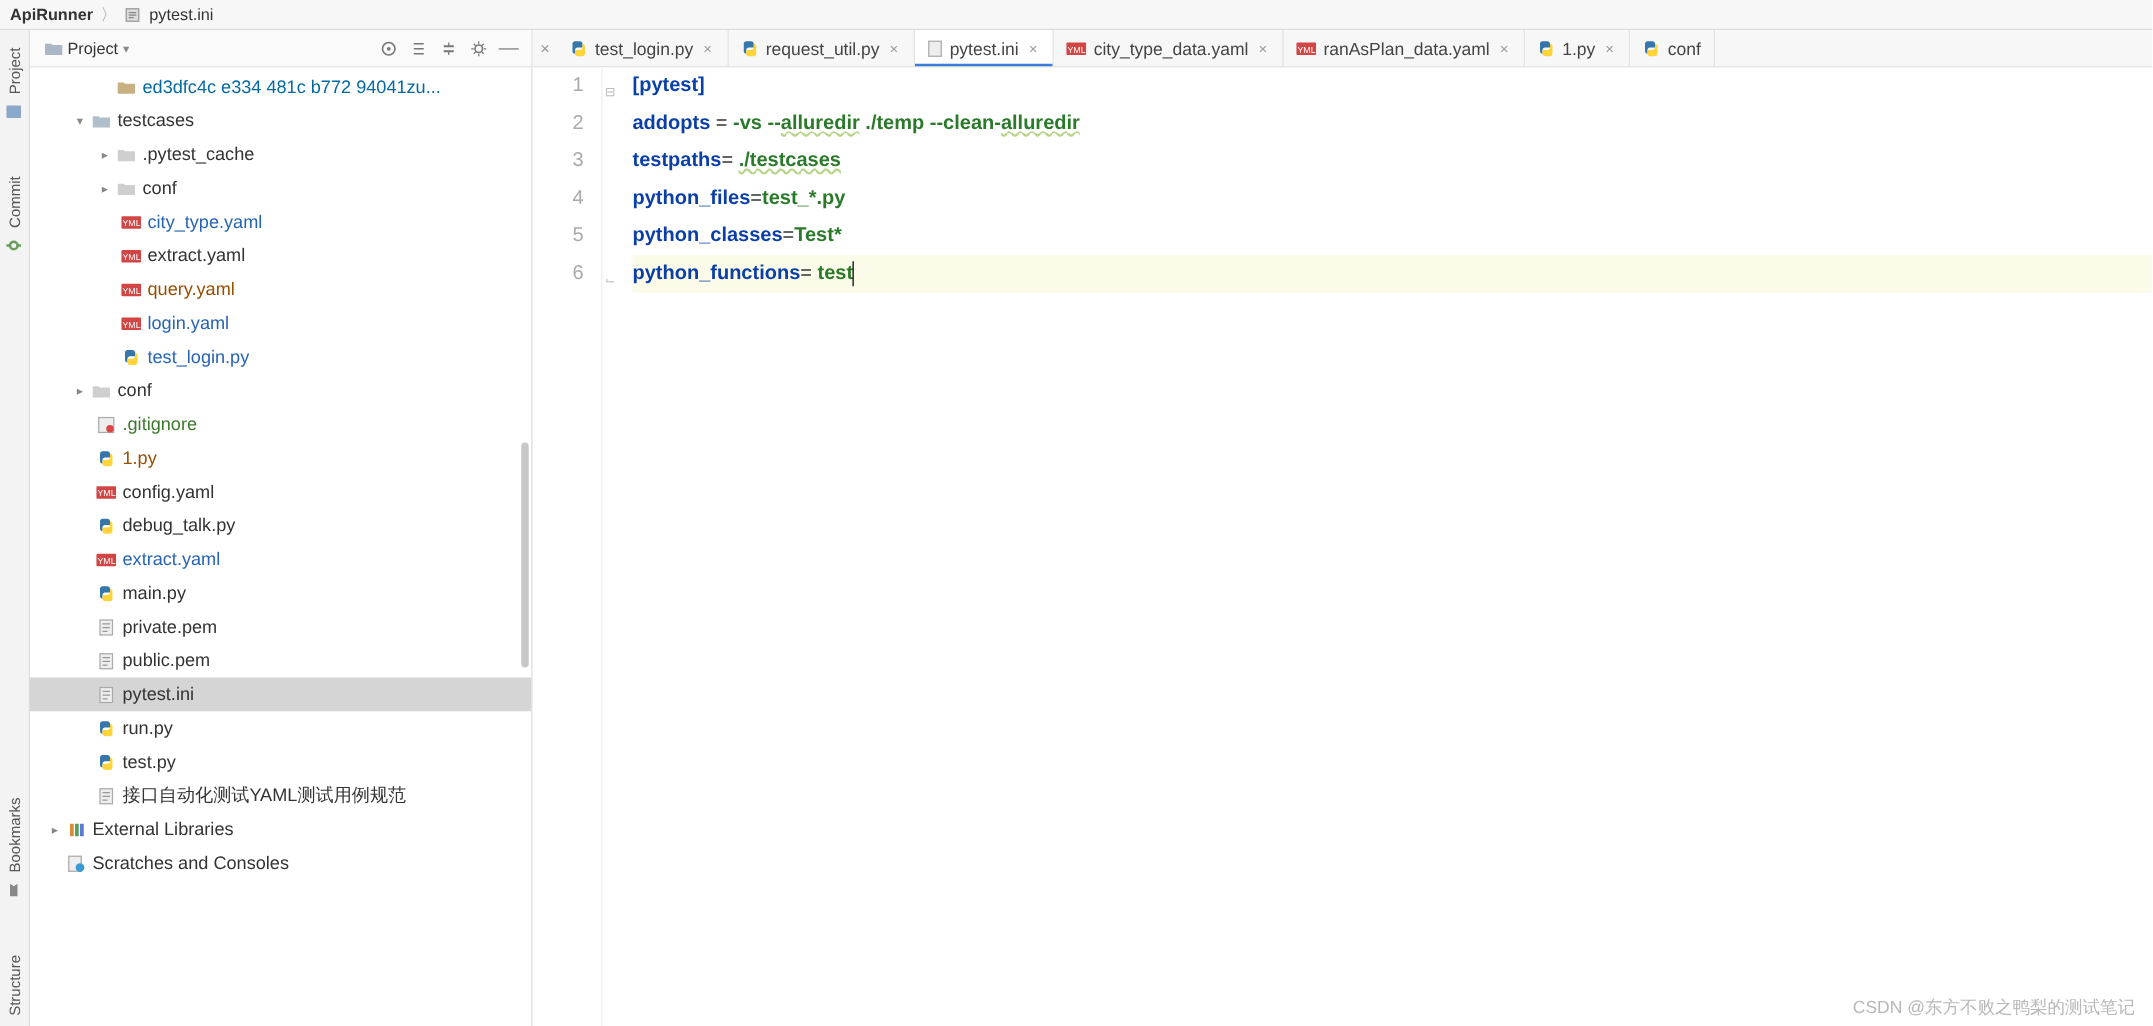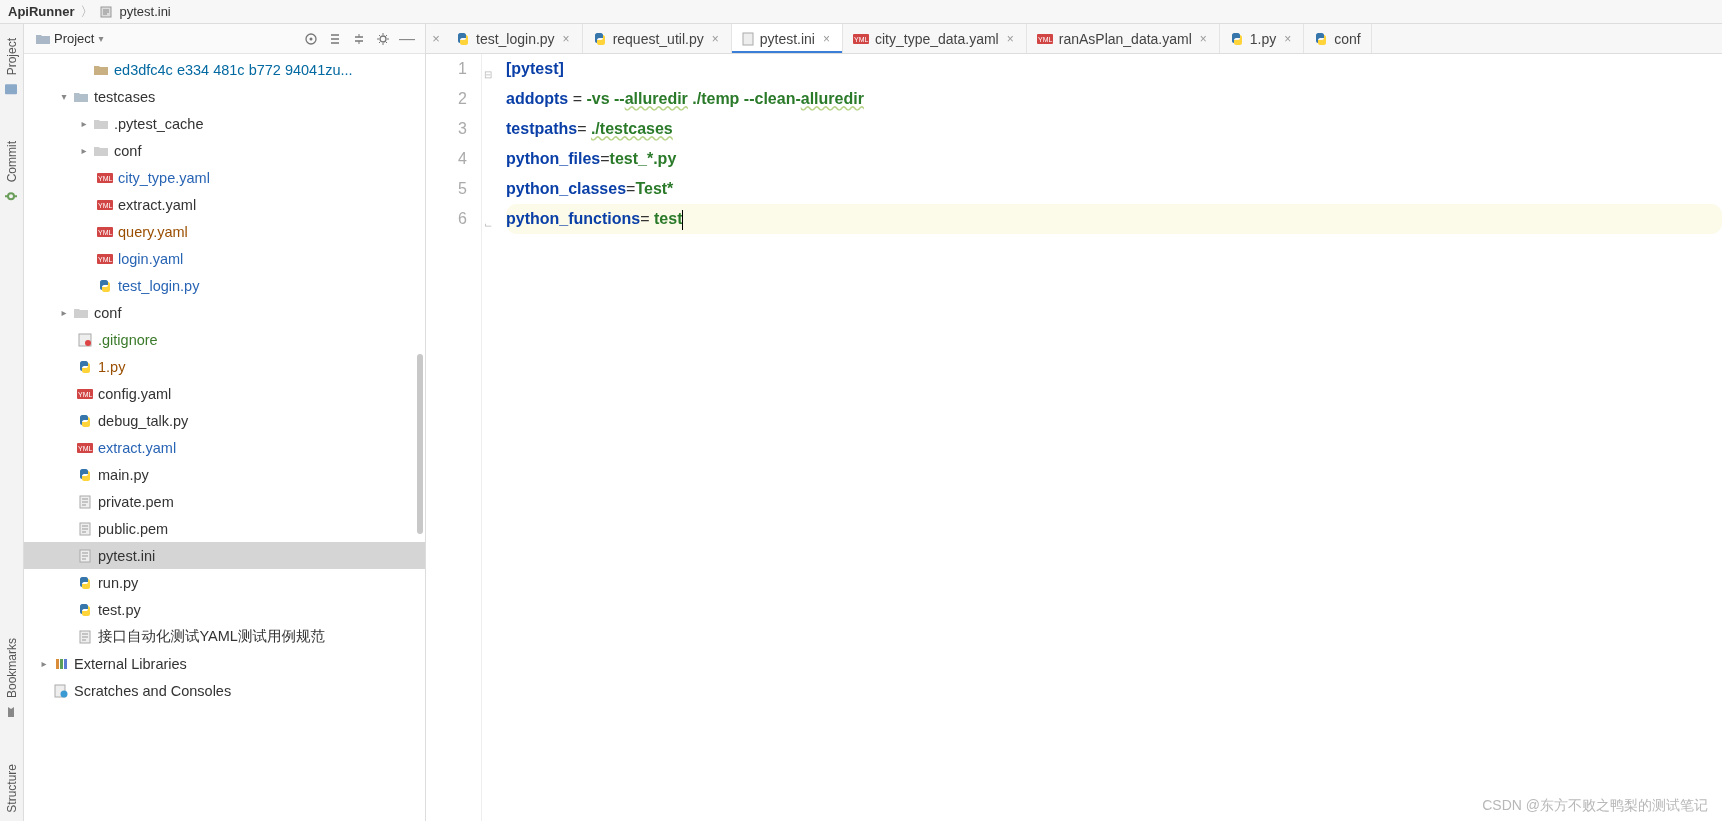--- a/index.html
+++ b/index.html
@@ -42,21 +42,21 @@
 .tab.active::after { content: ""; position: absolute; bottom: -1px; left: 0; right: 0; height: 3px; background: #3b7ed8; }
 .tab .x { color: #999; font-size: 12px; padding: 0 2px; }
 .tab-pre { width: 20px; display: flex; align-items: center; justify-content: center; }
 
 .editor { flex: 1; display: flex; font-family: "Consolas","JetBrains Mono",monospace; font-size: 16px; line-height: 30px; background: #fff; }
 .gutter { width: 56px; text-align: right; padding-right: 14px; color: #aaa; border-right: 1px solid #eee; user-select: none; }
 .gutter-fold { width: 18px; position: relative; }
 .fold-mark { position: absolute; left: 2px; color: #bbb; font-size: 10px; }
 .code { flex: 1; padding-left: 6px; position: relative; }
 .code-line { white-space: pre; }
-.code-line.cur { background: #fcfae8; border-radius: 11px; }
+.code-line.cur { background: #fcfae8; }
 .kw { color: #0a3fa8; font-weight: bold; }
 .kwn { color: #0a3fa8; font-weight: bold; }
 .val { color: #2a7a2a; font-weight: bold; }
 .op { color: #333; }
 .caret { display: inline-block; width: 1px; height: 20px; background: #000; vertical-align: middle; animation: blink 1s step-start infinite; }
 @keyframes blink { 50% { opacity: 0; } }
 
 .watermark { position: fixed; right: 14px; bottom: 6px; color: #b8b8b8; font-size: 14px; pointer-events: none; }
 
 

